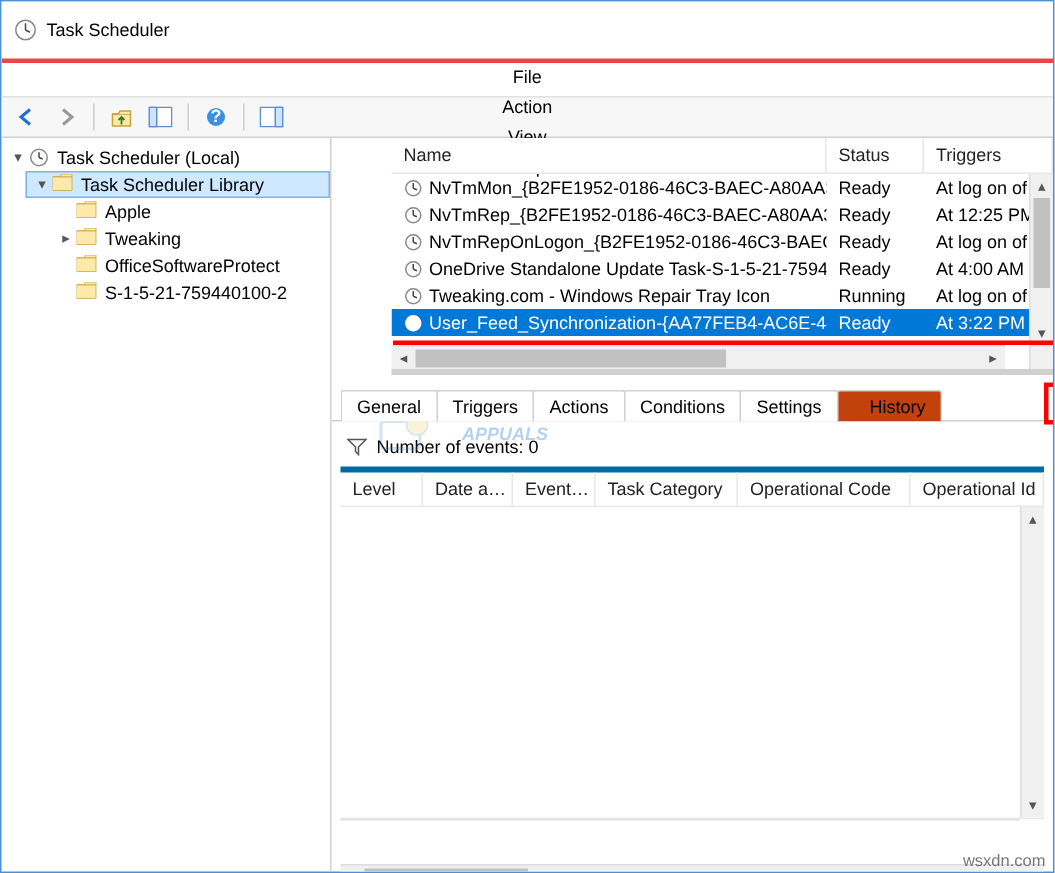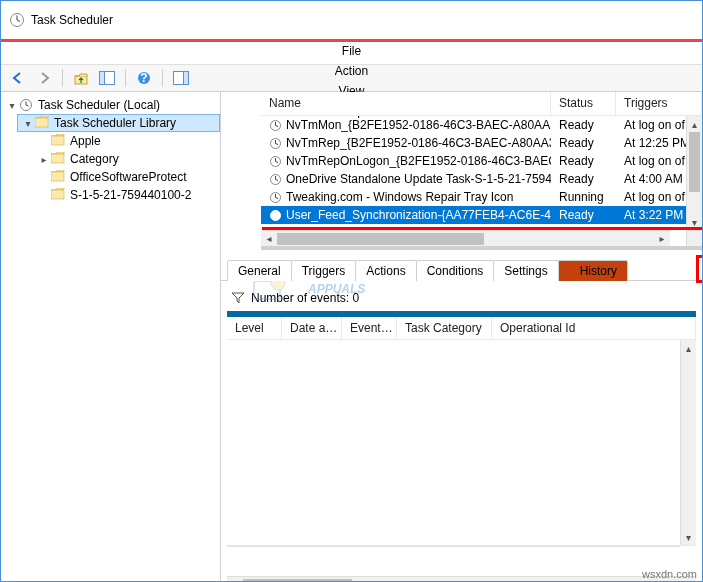--- a/index.html
+++ b/index.html
@@ -40,21 +40,21 @@
 .hscroll .track { flex: 1; height: 12px; position:relative;}
 .hscroll .thumb { position:absolute; left:0; height:100%; background:#c1c1c1;}
 .details { flex: 1; display: flex; flex-direction: column; padding-top: 10px; position: relative; }
 .tabs { display: flex; padding-left: 6px; position: relative; z-index: 2; }
 .tab { padding: 3px 10px; border: 1px solid #d0d0d0; border-bottom: none; background: #fff; margin-right: -1px; cursor: pointer; border-radius: 2px 2px 0 0; color: #000;}
 .tab.active { background: #c2410c; position: relative; z-index: 3; padding-left: 21px; }
 .tab.active::after { content:''; position:absolute; left:0; right:0; bottom:-2px; height:2px; background:#fff;}
 .redbox.tabhistory { left: 475px; top: 5px; width: 56px; height: 28px; }
 .tabcontent { flex: 1; border-top: 1px solid #d0d0d0; margin-top: -1px; padding: 8px 6px 0 6px; display: flex; flex-direction: column; }
 .filterbar { display: flex; align-items: center; gap: 6px; padding: 2px 4px; }
-.events-head { display: flex; background: #fff; border-top: 6px solid #0369a1; border-bottom: 1px solid #e8e8e8; margin-top: 4px; }
+.events-head { display: flex; background: #fff; border-top: 4px solid #0369a1; border-bottom: 1px solid #e8e8e8; margin-top: 4px; }
 .events-head div { padding: 4px 8px; border-right: 1px solid #e8e8e8; color: #222; white-space: nowrap; overflow: hidden;}
 .events-body { flex: 1; border-bottom: 1px solid #e8e8e8; position:relative;}
 .watermark { position: absolute; left: 252px; top: 275px; opacity: 0.35; font-size: 22px; color: #2a7fd4; font-weight: 600; font-style: italic; pointer-events:none; display:flex; align-items:center; gap:20px;}
 .watermark svg { opacity:0.6;}
 .footer-attrib { position:absolute; right:6px; bottom:2px; font-size:11px; color:#777;}
 svg { display:block; }
 </style>
 </head>
 <body>
 
@@ -151,21 +151,21 @@
       <span>Apple</span>
     </div>
     <div class="tree-node" style="margin-left:32px">
       <span class="tw">▸</span>
       <span class="ficon">
           <svg width="14" height="12" viewBox="0 0 14 12">
             <path d="M0 2 L5 2 L6 0 L13 0 L13 2 L0 2" fill="#fce8a8" stroke="#c9a23a" stroke-width="0.5"></path>
             <rect x="0" y="2" width="13" height="9" fill="#fde9a9" stroke="#c9a23a" stroke-width="0.5"></rect>
           </svg>
         </span>
-      <span>Category</span>
+      <span>Tweaking</span>
     </div>
     <div class="tree-node" style="margin-left:46px">
       <span class="ficon">
           <svg width="14" height="12" viewBox="0 0 14 12">
             <path d="M0 2 L5 2 L6 0 L13 0 L13 2 L0 2" fill="#fce8a8" stroke="#c9a23a" stroke-width="0.5"></path>
             <rect x="0" y="2" width="13" height="9" fill="#fde9a9" stroke="#c9a23a" stroke-width="0.5"></rect>
           </svg>
         </span>
       <span>OfficeSoftwareProtect</span>
     </div>
@@ -312,20 +312,21 @@
                 <path d="M1 1 L13 1 L8 6 L8 11 L6 9 L6 6 Z" fill="none" stroke="#555"></path>
               </svg>
             </span>
           <span><span>Number of events:</span> <span>0</span></span>
         </div>
         <div class="events-head">
           <div style="width:55px">Level</div>
           <div style="width:60px">Date a…</div>
           <div style="width:55px">Event…</div>
           <div style="width:95px">Task Category</div>
+          <div style="width:115px">Operational Code</div>
           <div style="flex:1">Operational Id</div>
         </div>
         <div class="events-body">
           <div class="vscroll">
             <div class="arrow">▴</div>
             <div style="flex:1"></div>
             <div class="arrow" style="position:absolute;bottom:0;left:0;right:0">▾</div>
           </div>
         </div>
         <div style="height:30px;border-top:1px solid #e0e0e0;margin-top:0;margin-right:16px"></div>

